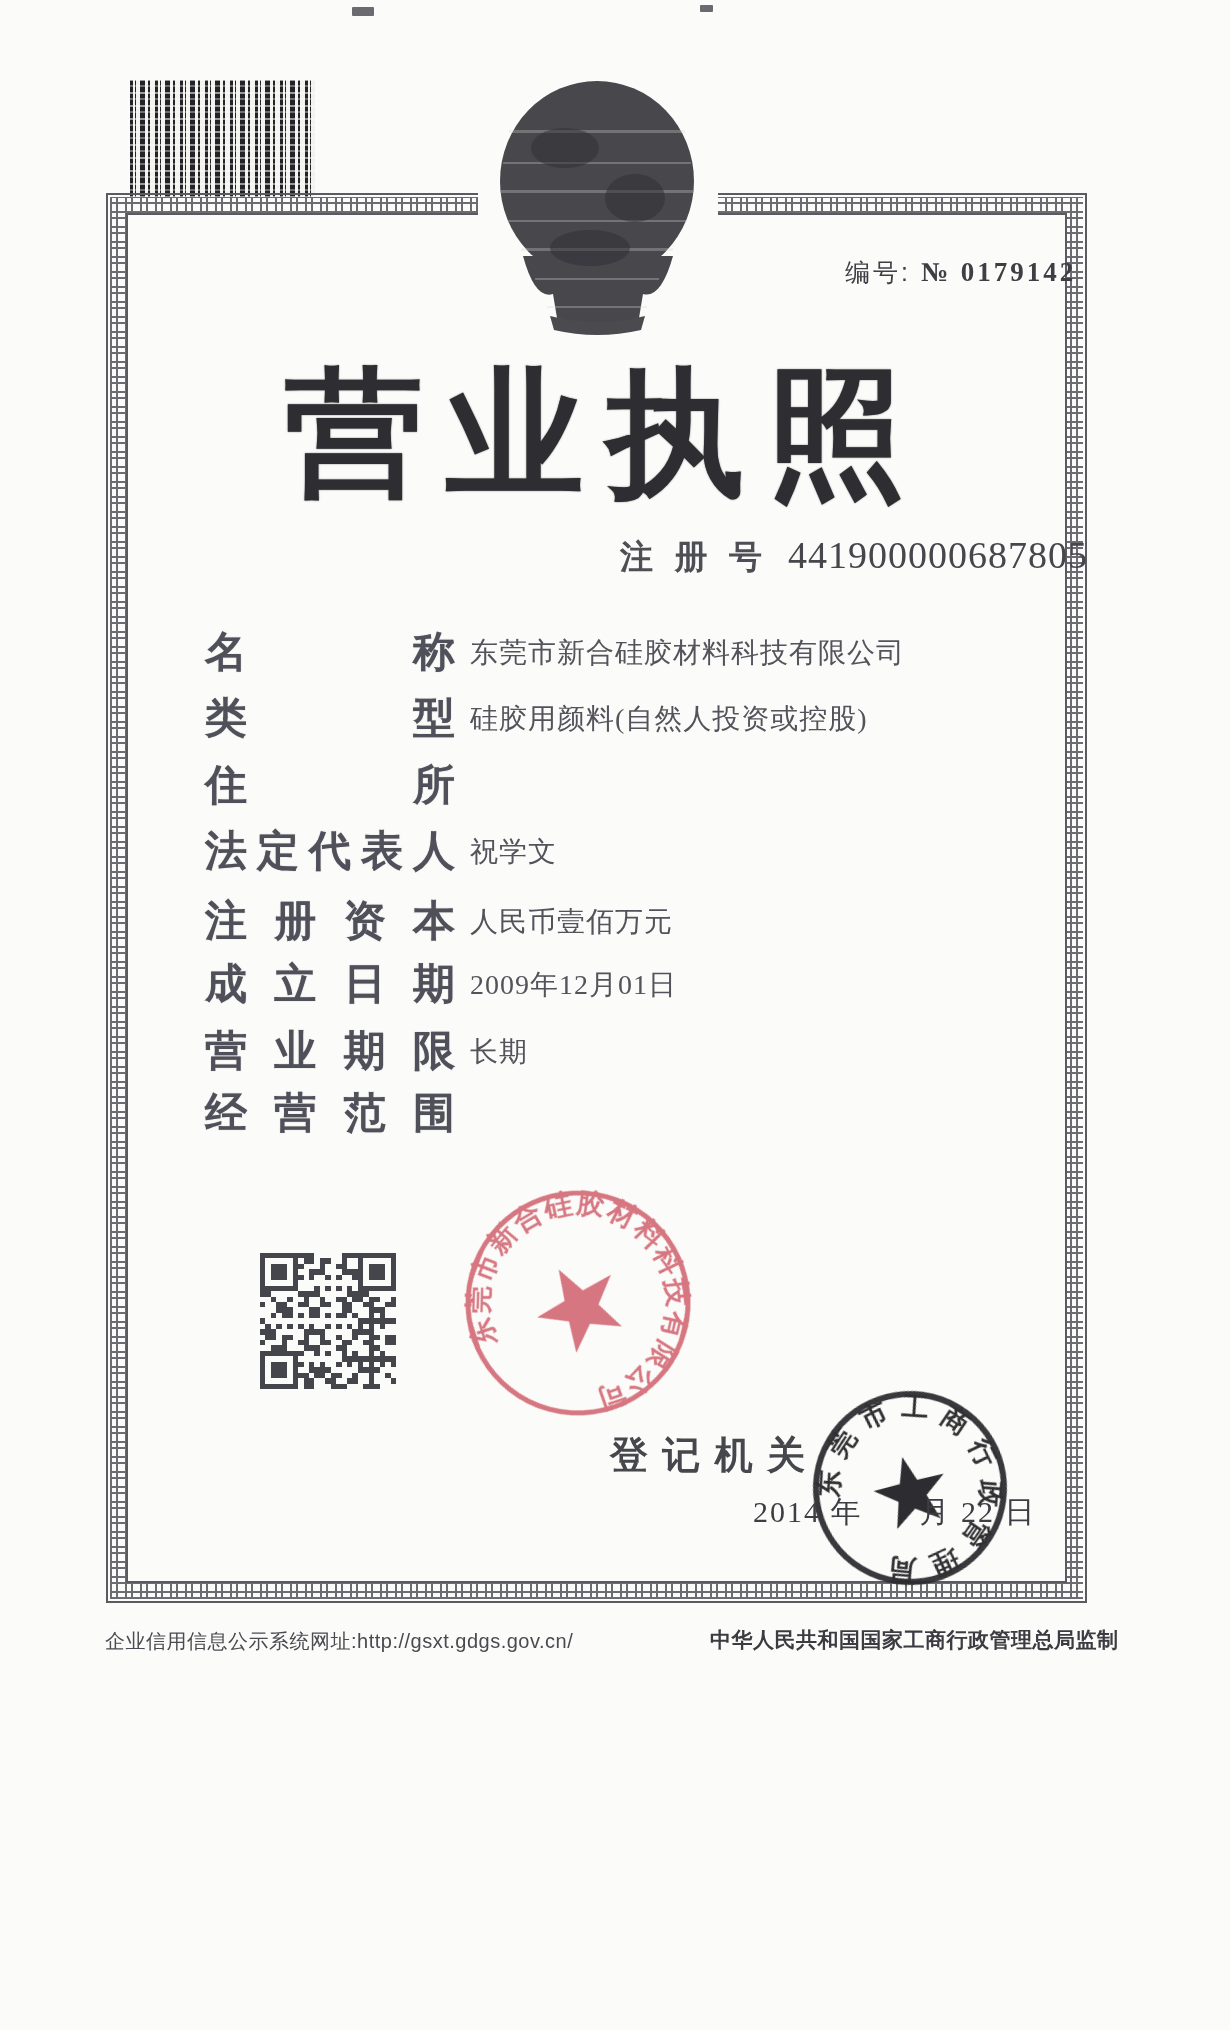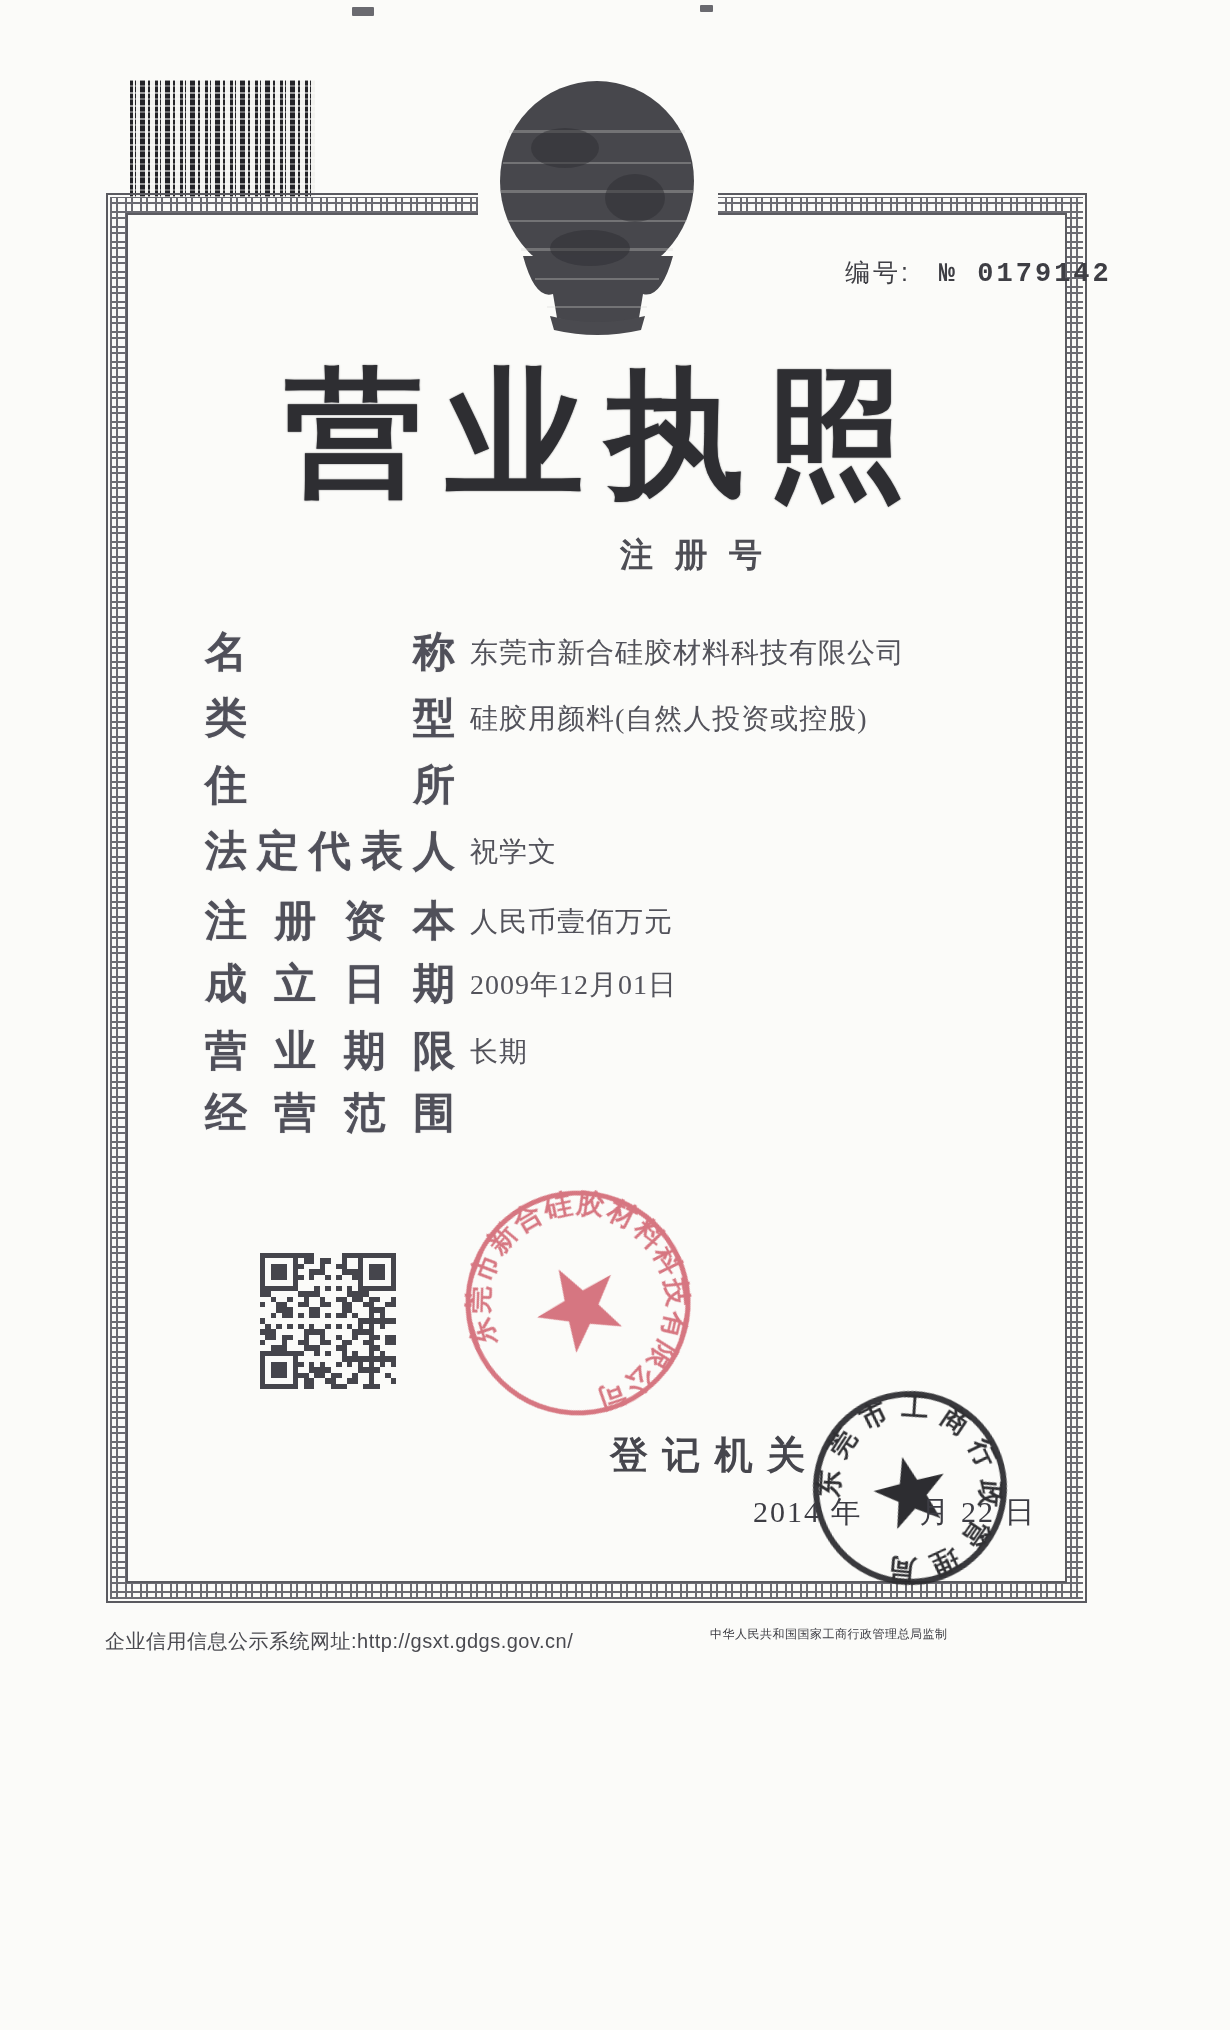--- a/index.html
+++ b/index.html
@@ -41,21 +41,21 @@
 
   
   .emblem{position:absolute;left:495px;top:78px;width:205px;height:268px;z-index:3;filter:blur(0.5px);}
 
   
   .serial{
     position:absolute;left:845px;top:256px;z-index:4;display:flex;align-items:baseline;
     color:#3e3e44;
   }
   .serial-label{font-size:25px;letter-spacing:3px;}
-  .serial-no{font-size:27px;font-weight:700;font-family:Liberation Mono, monospace;margin-left:28px;letter-spacing:3px;}
+  .serial-no{font-size:27px;font-weight:700;font-family:Liberation Serif, serif;margin-left:10px;letter-spacing:3px;}
 
   .title{
     position:absolute;left:285px;top:342px;width:620px;z-index:4;
     font-size:138px;font-weight:900;color:#2e2e32;
     font-family:"Liberation Serif",serif;
     text-shadow:0 0 1.5px rgba(40,40,45,0.8);
   }
   [data-justify]{display:flex;justify-content:space-between;}
 
   .regline{position:absolute;left:620px;top:533px;z-index:4;display:flex;align-items:baseline;}
@@ -80,21 +80,21 @@
 
   
   .company-seal{position:absolute;left:461px;top:1186px;width:234px;height:234px;z-index:5;transform:rotate(-30deg);opacity:0.82;filter:blur(0.4px);}
   .authority-seal{position:absolute;left:810px;top:1388px;width:200px;height:200px;z-index:5;transform:rotate(-14deg);opacity:0.93;filter:blur(0.3px);}
 
   .registrar{position:absolute;left:610px;top:1430px;width:195px;z-index:4;font-size:38px;font-weight:600;color:#46464d;font-family:"Liberation Serif",serif;}
   .issue-date{position:absolute;left:753px;top:1492px;z-index:6;font-size:30px;color:#3d3d44;white-space:pre;font-family:"Liberation Serif",serif;letter-spacing:2px;}
 
   
   .footer-left{position:absolute;left:105px;top:1628px;font-size:20px;color:#4a4a50;letter-spacing:0.5px;}
-  .footer-right{position:absolute;left:710px;top:1626px;font-size:12px;font-weight:400;color:#3b3b41;letter-spacing:0.5px;}
+  .footer-right{position:absolute;left:710px;top:1626px;font-size:21px;font-weight:700;color:#3b3b41;letter-spacing:0.5px;}
 </style>
 </head>
 <body>
 
 <div class="tickmark" style="left:352px;top:7px;width:22px;height:9px;"></div>
 <div class="tickmark" style="left:700px;top:5px;width:13px;height:7px;"></div>
 <div class="smudge" style="left:228px;top:503px;width:120px;height:38px;"></div>
 <div class="smudge" style="left:222px;top:566px;width:150px;height:28px;"></div>
 <div class="smudge" style="left:418px;top:496px;width:42px;height:46px;"></div>
 
@@ -137,20 +137,21 @@
     <span>执</span>
     <span>照</span>
   </div>
 
 <div class="regline">
   <div class="regline-label" data-justify="">
       <span>注</span>
       <span>册</span>
       <span>号</span>
     </div>
+  <div class="regline-value">441900000687805</div>
 </div>
 
 <div class="row" style="top:624px">
   <div class="row-label" data-justify="">
       <span>名</span>
       <span>称</span>
     </div>
   <div class="row-value">东莞市新合硅胶材料科技有限公司</div>
 </div>
 <div class="row" style="top:690px">

